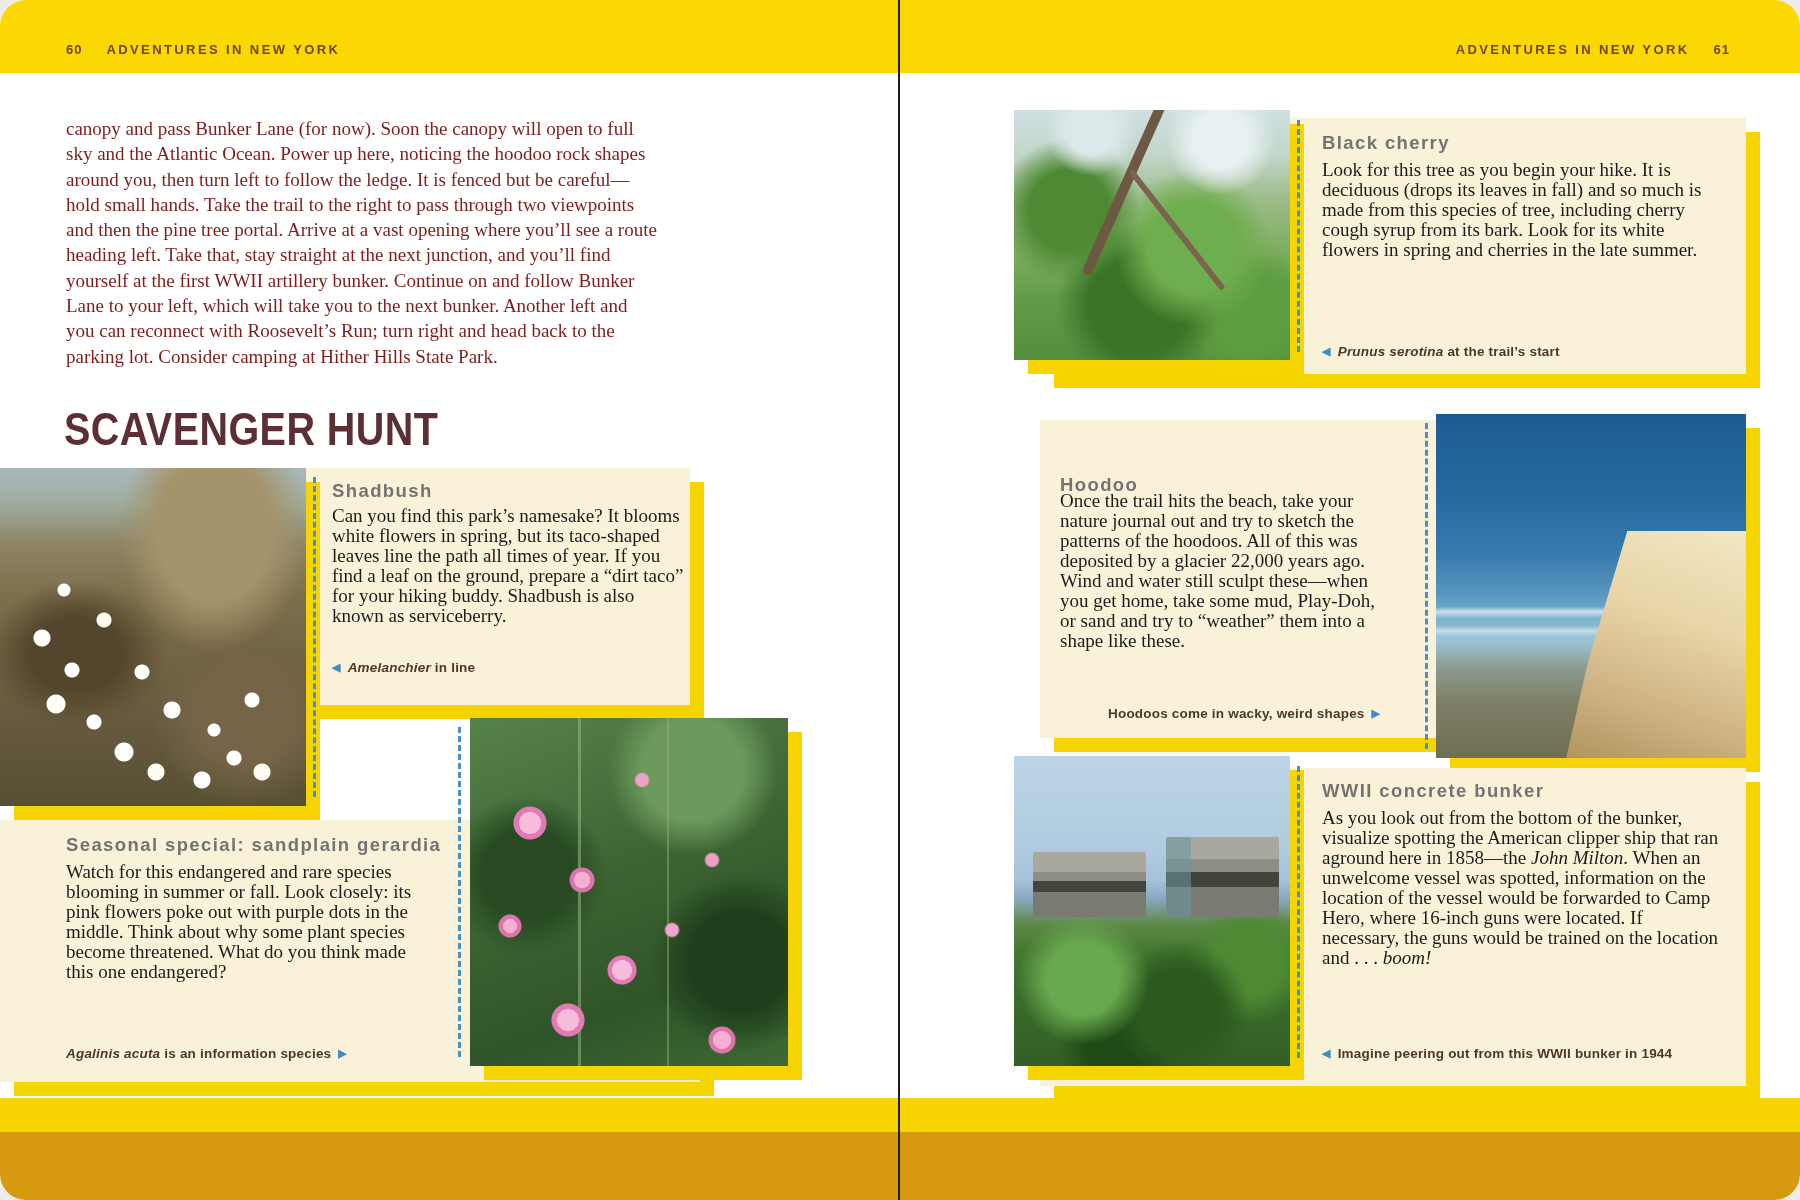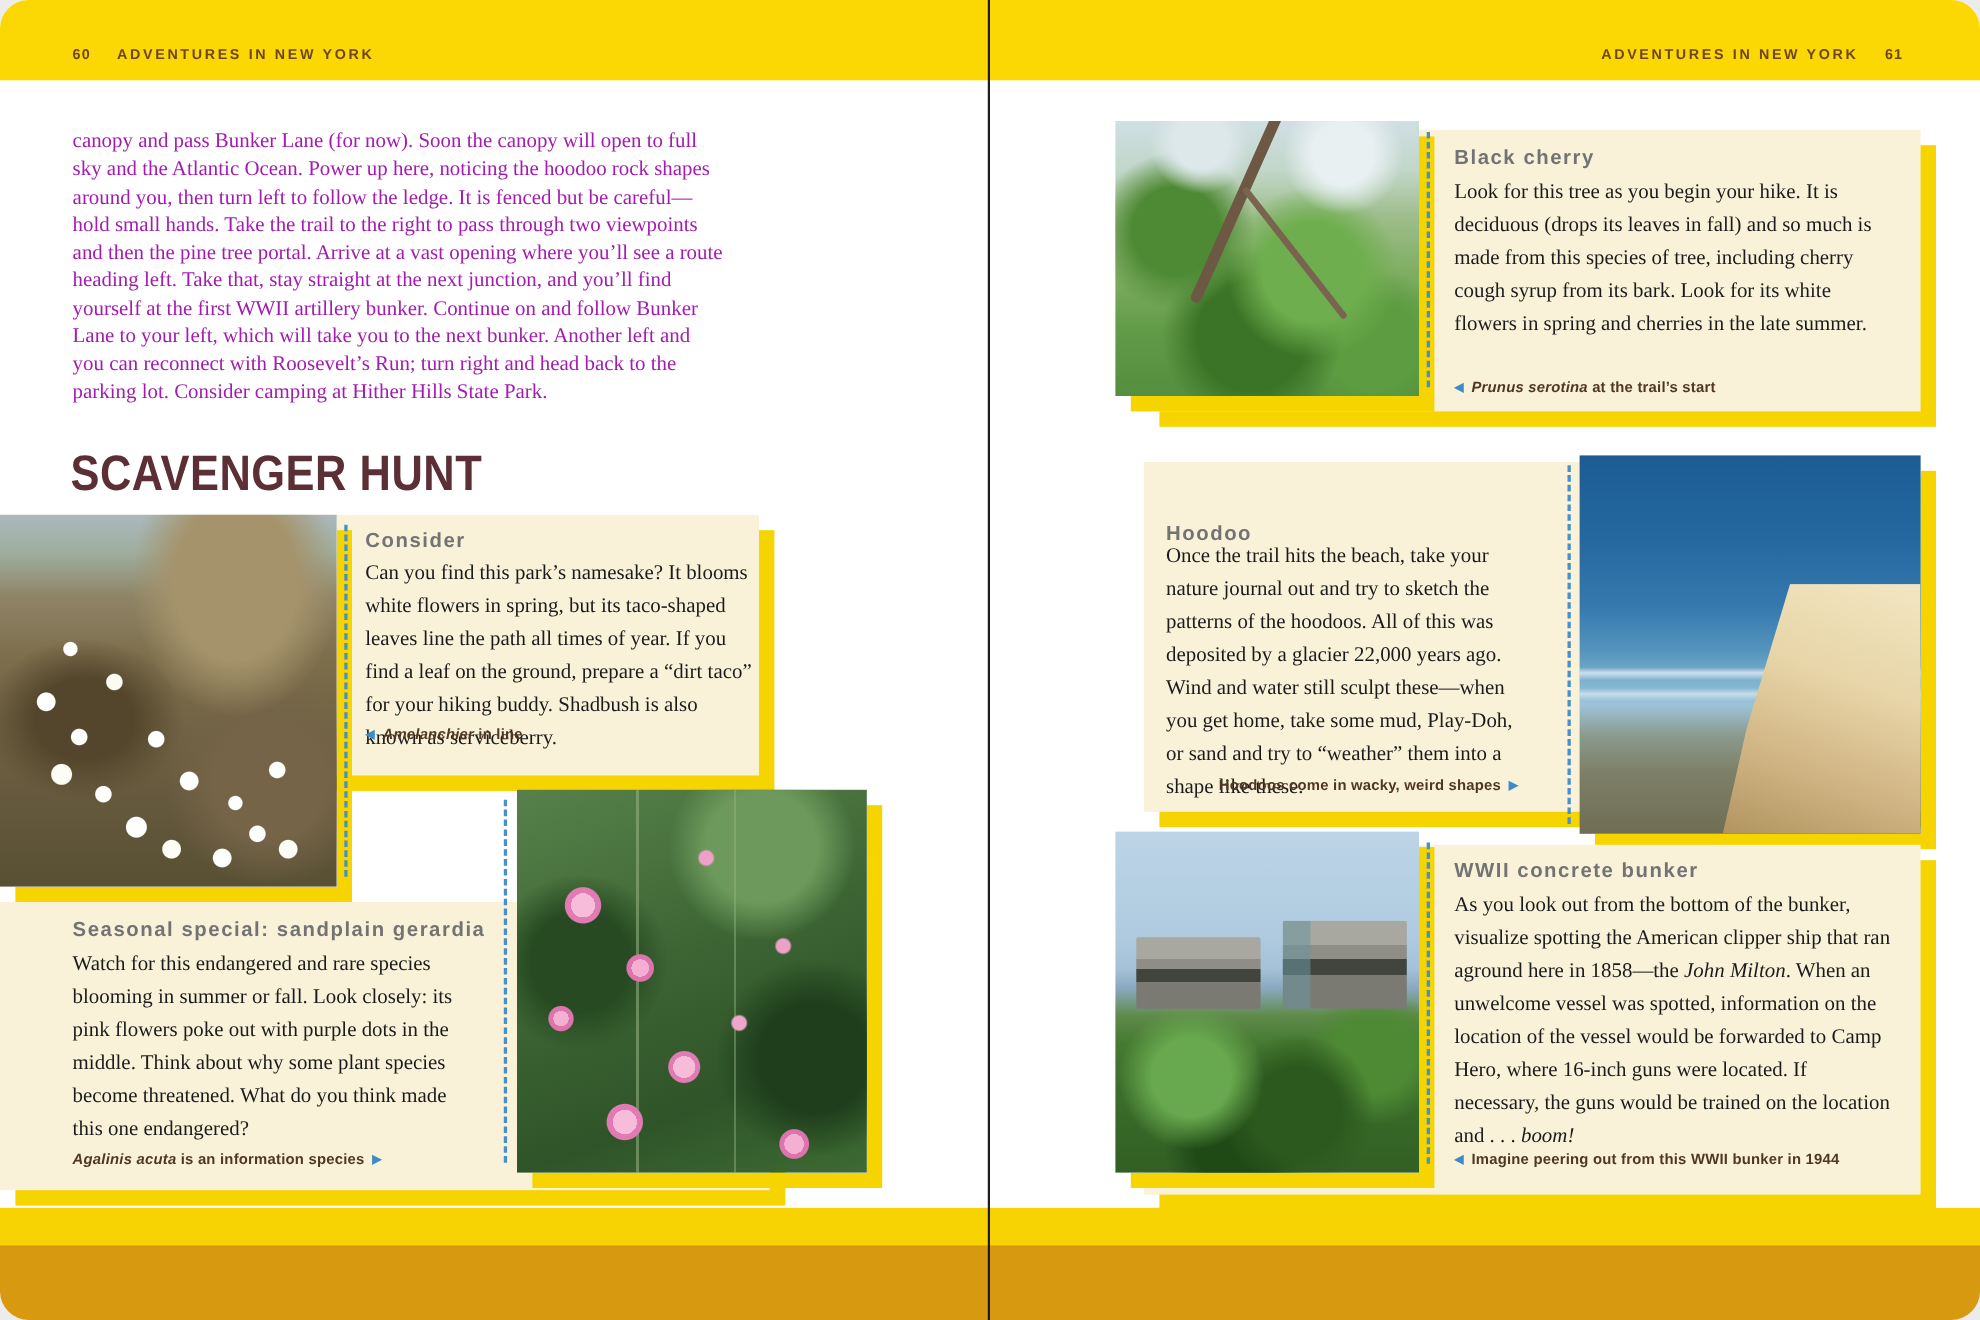--- a/index.html
+++ b/index.html
@@ -16,31 +16,31 @@
   .page-left{left:0;}
   .page-right{left:901px;}
   
   .running{position:absolute;top:42px;display:flex;gap:24px;align-items:baseline;
     color:#6E451F;font-size:13px;font-weight:700;letter-spacing:2.4px;}
   .running .pagenum{letter-spacing:1px;}
   .hdr-l{left:66px;}
   .hdr-r{right:70px;}
   
   .intro{position:absolute;left:66px;top:116px;width:592px;
-    font-family:"Liberation Serif",serif;font-size:19px;line-height:25.3px;color:#a21caf;}
+    font-family:"Liberation Serif",serif;font-size:19px;line-height:25.3px;color:#7f1d1d;}
   .section-title{position:absolute;left:64px;top:404px;
     font-size:42px;font-weight:900;letter-spacing:0.5px;color:#5C2F36;
     transform:scale(0.94,1.08);transform-origin:left top;}
   
   .card{position:absolute;background:#FAF2D8;box-shadow:14px 14px 0 0 #F5D400;}
   .photo{position:absolute;box-shadow:14px 14px 0 0 #F5D400;}
   .dash{position:absolute;width:0;border-left:3px dashed #4A90C8;}
   .card-title{position:absolute;color:#737373;font-size:18.5px;font-weight:700;letter-spacing:1.4px;}
   .card-body{position:absolute;font-family:"Liberation Serif",serif;
-    font-size:19px;line-height:30px;color:#1b1b1b;}
+    font-size:19px;line-height:20px;color:#1b1b1b;}
   .caption{position:absolute;font-size:13.5px;font-weight:700;color:#4F3823;letter-spacing:0.2px;}
   .caption i{font-style:italic;}
   .card-body i{font-style:italic;}
   .arr{color:#3E8CC7;font-size:11px;position:relative;top:-1px;}
   .arr-l{margin-right:7px;}
   .arr-r{margin-left:7px;}
   
   .photo-shadbush{
     background:
       radial-gradient(circle at 42px 170px,#ffffff 0 8px,rgba(255,255,255,0) 9px),
@@ -136,21 +136,21 @@
       <span>ADVENTURES IN NEW YORK</span>
     </div>
 
     <div class="intro">canopy and pass Bunker Lane (for now). Soon the canopy will open to full sky and the Atlantic Ocean. Power up here, noticing the hoodoo rock shapes around you, then turn left to follow the ledge. It is fenced but be careful—hold small hands. Take the trail to the right to pass through two viewpoints and then the pine tree portal. Arrive at a vast opening where you’ll see a route heading left. Take that, stay straight at the next junction, and you’ll find yourself at the first WWII artillery bunker. Continue on and follow Bunker Lane to your left, which will take you to the next bunker. Another left and you can reconnect with Roosevelt’s Run; turn right and head back to the parking lot. Consider camping at Hither Hills State Park.</div>
 
     <div class="section-title">SCAVENGER HUNT</div>
 
     <div class="card" style="left:0;top:468px;width:690px;height:237px;"></div>
     <div class="photo photo-shadbush" style="left:0;top:468px;width:306px;height:338px;"></div>
     <div class="dash" style="left:313px;top:477px;height:320px;"></div>
-    <div class="card-title" style="left:332px;top:480px;">Consider</div>
+    <div class="card-title" style="left:332px;top:480px;">Shadbush</div>
     <div class="card-body" style="left:332px;top:506px;width:352px;"><span>Can you find this park’s namesake? It blooms white flowers in spring, but its taco-shaped leaves line the path all times of year. If you find a leaf on the ground, prepare a “dirt taco” for your hiking buddy. Shadbush is also known as serviceberry.</span></div>
     <div class="caption" style="left:332px;top:660px;">
       <span class="arr arr-l">◀</span><span><i>Amelanchier</i><span> in line</span></span>
     </div>
 
     <div class="card" style="left:0;top:820px;width:700px;height:262px;"></div>
     <div class="photo photo-gerardia" style="left:470px;top:718px;width:318px;height:348px;"></div>
     <div class="dash" style="left:458px;top:727px;height:330px;"></div>
     <div class="card-title" style="left:66px;top:834px;">Seasonal special: sandplain gerardia</div>
     <div class="card-body" style="left:66px;top:862px;width:352px;"><span>Watch for this endangered and rare species blooming in summer or fall. Look closely: its pink flowers poke out with purple dots in the middle. Think about why some plant species become threatened. What do you think made this one endangered?</span></div>

